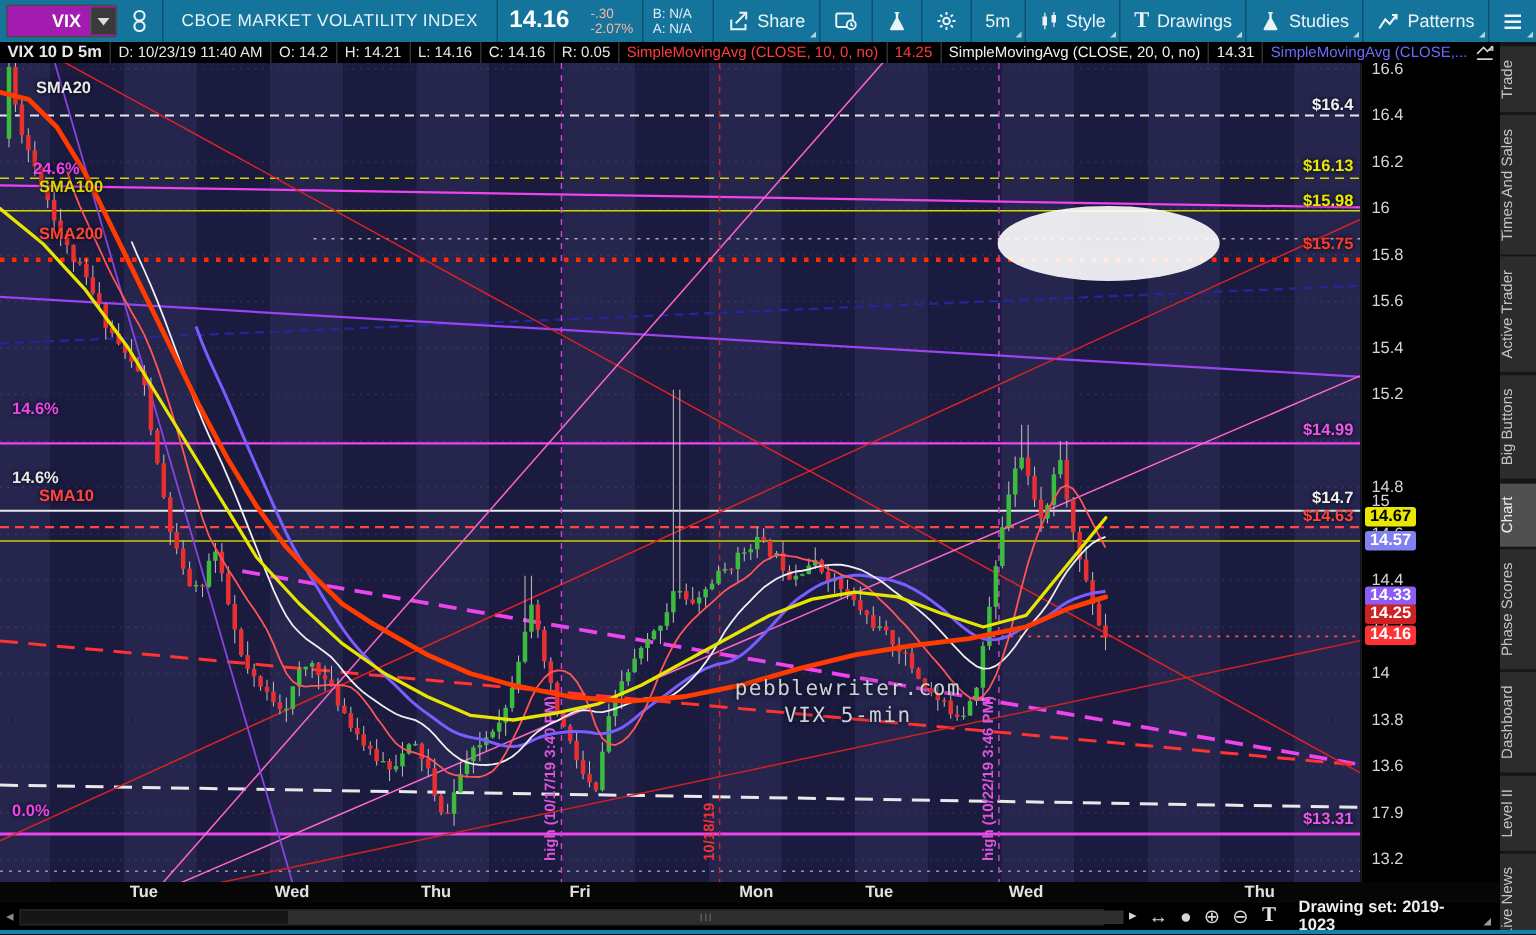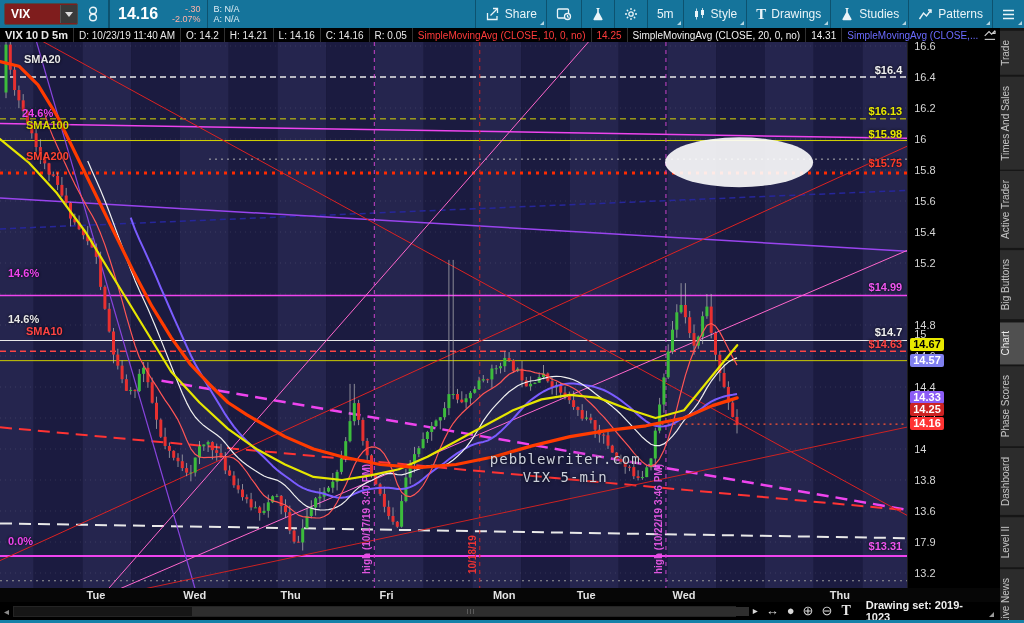--- a/index.html
+++ b/index.html
@@ -1,33 +1,33 @@
 <!DOCTYPE html>
 <html><head>
 <meta charset="utf-8">
 <style>
   html,body{margin:0;padding:0;background:#000;}
   .app{position:relative;width:1024px;height:623px;background:#000;overflow:hidden;
        font-family:"Liberation Sans",sans-serif;-webkit-font-smoothing:antialiased;}
   
   .topbar{height:28px;background:#15749b;display:flex;align-items:center;width:1024px;}
-  .symbol-box{display:flex;align-items:center;background:#7f1d1d;border:1px solid #4a4a4a;border-radius:2px;
-              height:20px;margin-left:4px;width:72px;}
+  .symbol-box{display:flex;align-items:center;background:#a21caf;border:1px solid #4a4a4a;border-radius:2px;
+              height:20px;margin-left:4px;width:72px;text-align:right;}
   .symbol-box .sym{color:#fff;font-size:12px;font-weight:bold;padding:0 6px;flex:1;}
   .symbol-box .dd{width:16px;height:18px;background:#3a3a3a;border-left:1px solid #555;display:flex;align-items:center;justify-content:center;}
   .tri-down{width:0;height:0;border-left:4px solid transparent;border-right:4px solid transparent;border-top:5px solid #ddd;}
   .tsep{width:1px;height:28px;background:rgba(0,20,30,.35);flex:0 0 1px;}
   .tbtn{display:flex;align-items:center;gap:5px;padding:0 9px;height:28px;color:#eaf4f8;font-size:12px;position:relative;cursor:default;white-space:nowrap;}
   .fold::after{content:'';position:absolute;right:2px;bottom:3px;width:0;height:0;
                border-left:4px solid transparent;border-bottom:4px solid rgba(230,244,248,.75);}
   .desc{color:#e6f2f7;font-size:11.5px;letter-spacing:.3px;padding:0 12px;white-space:nowrap;}
   .last{color:#fff;font-size:16px;font-weight:bold;padding:0 8px;}
   .stack{display:flex;flex-direction:column;justify-content:center;line-height:10px;padding:0 6px;}
   .stack span{font-size:9px;}
-  .chg span{color:#ffb3a7;text-align:right;}
+  .chg span{color:#ffb3a7;}
   .ba span{color:#dfeef5;}
   .spacer{flex:1;}
   .ticon{display:block;}
   
   .content{position:absolute;left:0;top:28px;width:1000px;}
   .chart-header{height:14px;background:#000;display:flex;align-items:center;font-size:10px;color:#e8e8e8;overflow:hidden;white-space:nowrap;}
   .hseg{padding:0 5px;border-right:1px solid #303030;height:14px;display:flex;align-items:center;}
   .hsym{font-weight:bold;font-size:11px;}
   
   .main{position:relative;height:546px;display:flex;}
@@ -72,20 +72,21 @@
           <span class="tri-down"></span>
         </span>
     </div>
     <div class="tbtn">
       <svg class="ticon" width="12" height="16" viewBox="0 0 12 16" fill="none" stroke="#eaf4f8" stroke-width="1.4">
         <ellipse cx="6" cy="4.5" rx="3.4" ry="3.2"></ellipse>
           <ellipse cx="6" cy="11.5" rx="3.4" ry="3.2"></ellipse>
       </svg>
     </div>
     <div class="tsep"></div>
+    <div class="desc">CBOE MARKET VOLATILITY INDEX</div>
     <div class="tsep"></div>
     <div class="last">14.16</div>
     <div class="stack chg">
       <span>-.30</span>
       <span>-2.07%</span>
     </div>
     <div class="tsep"></div>
     <div class="stack ba">
       <span>B: N/A</span>
       <span>A: N/A</span>

